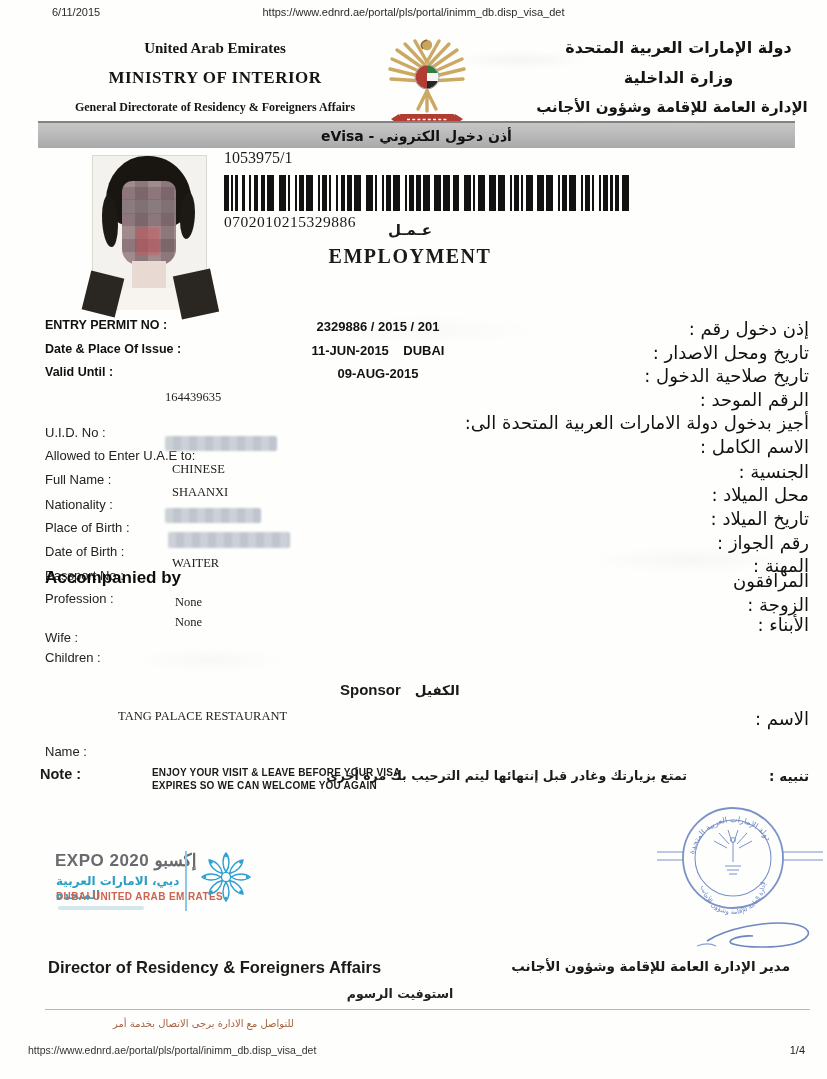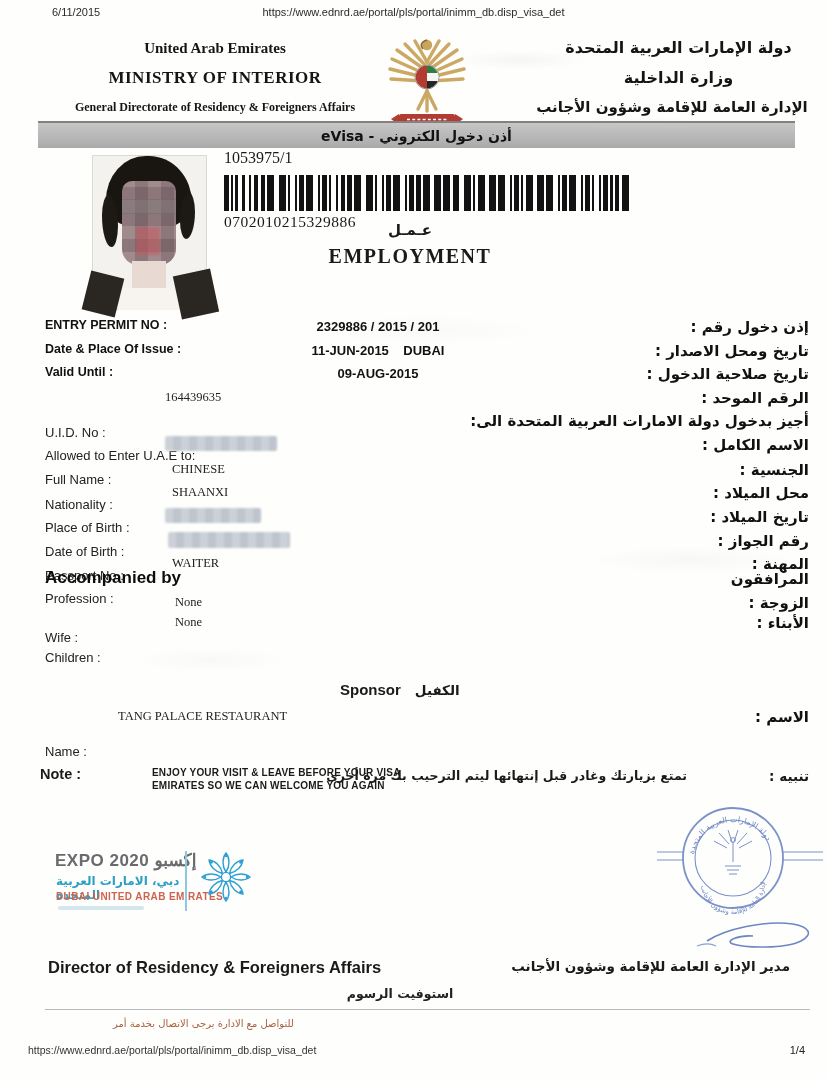--- a/index.html
+++ b/index.html
@@ -68,21 +68,21 @@
     font-weight:bold;font-size:20px;letter-spacing:1.5px;}
 
   
   .frow{position:absolute;left:0;width:827px;height:22px;}
   .len{position:absolute;left:45px;top:0;font-size:12.5px;font-weight:bold;color:#111;}
   .len-n{font-weight:normal;font-size:13px;color:#222;margin-top:36px;}
   .val{position:absolute;top:1px;font-size:12.5px;color:#222;}
   .vc{left:283px;width:190px;text-align:center;font-family:"Liberation Sans",sans-serif;
       font-weight:bold;font-size:13px;white-space:pre;color:#111;}
   .vl{left:165px;font-family:"Liberation Serif","DejaVu Serif",serif;}
-  .lar{position:absolute;right:18px;top:0;font-size:15px;font-weight:700;color:#111;}
+  .lar{position:absolute;right:18px;top:0;font-size:18px;font-weight:400;color:#111;}
   .redact{position:absolute;top:0;height:15px;border-radius:2px;filter:blur(1.2px);
     background:
       repeating-linear-gradient(90deg,#ccd1d7 0 8px,#bec5cc 8px 16px),
       repeating-linear-gradient(0deg,rgba(255,255,255,.4) 0 7px,rgba(160,170,180,.4) 7px 14px);}
 
   .sec-title-en{font-size:17px;font-weight:bold;color:#0d0d0d;}
   .sponsor-head{left:340px;top:681px;display:flex;gap:14px;align-items:baseline;}
   .sponsor-head .en{font-size:15px;font-weight:bold;}
   .sponsor-head .a{font-size:13.5px;font-weight:bold;}
 
@@ -375,21 +375,21 @@
   </div>
   <div class="frow" style="top:708px">
     <span class="len len-n">Name :</span>
     <span class="val vl" style="left:118px">TANG PALACE RESTAURANT</span>
     <span class="lar ar">الاسم :</span>
   </div>
 
   <div class="abs note-lbl">Note :</div>
   <div class="abs note-en">
     <div>ENJOY YOUR VISIT &amp; LEAVE BEFORE YOUR VISA</div>
-    <div>EMIRATES SO WE CAN WELCOME YOU AGAIN</div>
+    <div>EXPIRES SO WE CAN WELCOME YOU AGAIN</div>
   </div>
   <div class="abs note-ar ar">تمتع بزيارتك وغادر قبل إنتهائها ليتم الترحيب بك مرة أخرى</div>
   <div class="abs note-lbl-ar ar">تنبيه :</div>
 
   <div class="abs expo-l1">EXPO 2020 إكسبو</div>
   <div class="abs expo-l2 ar">دبي، الامارات العربية المتحدة</div>
   <div class="abs expo-l3">DUBAI UNITED ARAB EMIRATES</div>
   <div class="abs expo-faint"></div>
   <div class="abs expo-div"></div>
   <div class="abs expo-flower">

